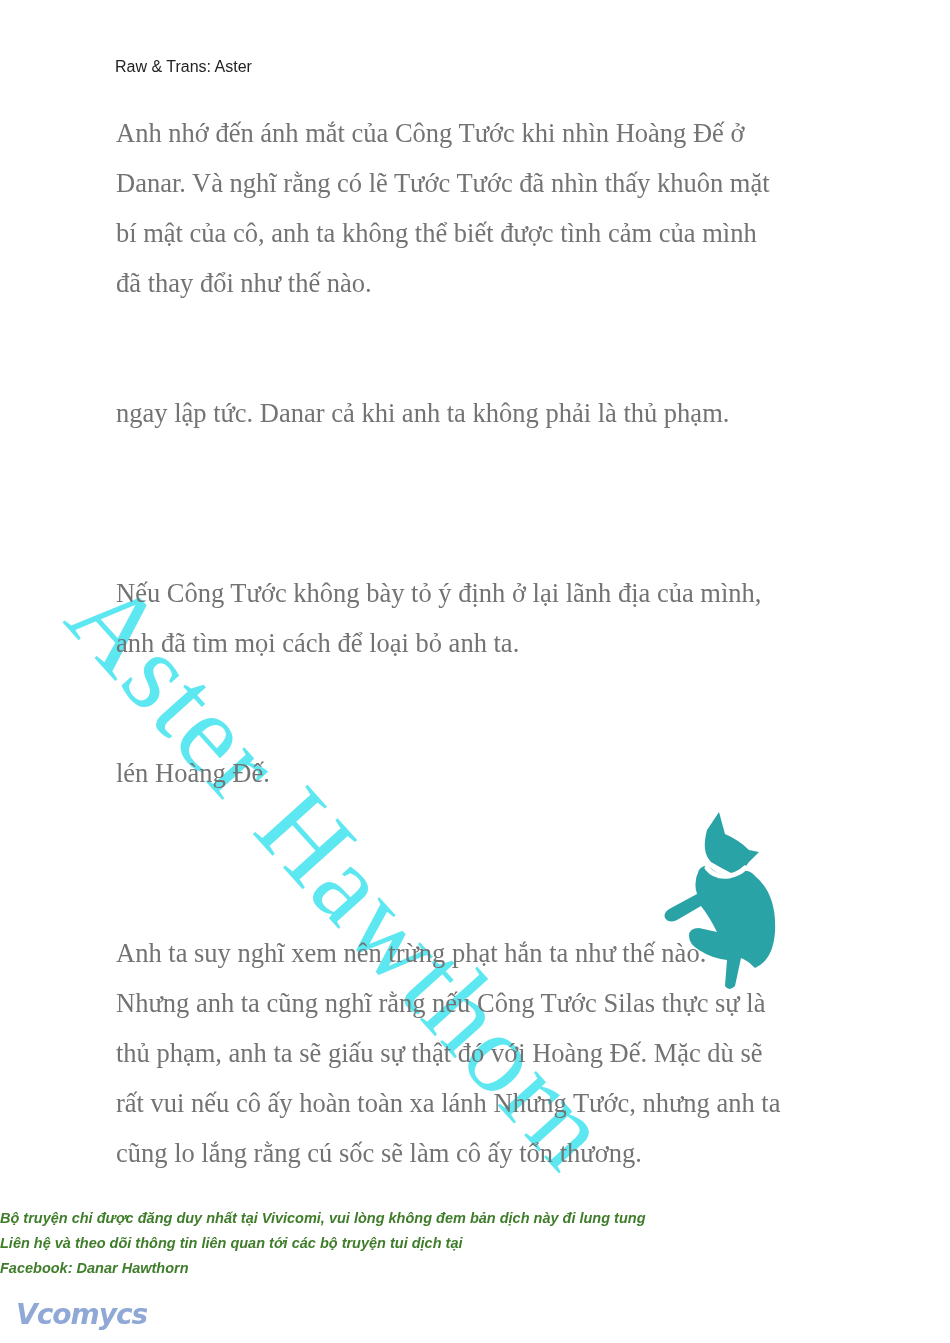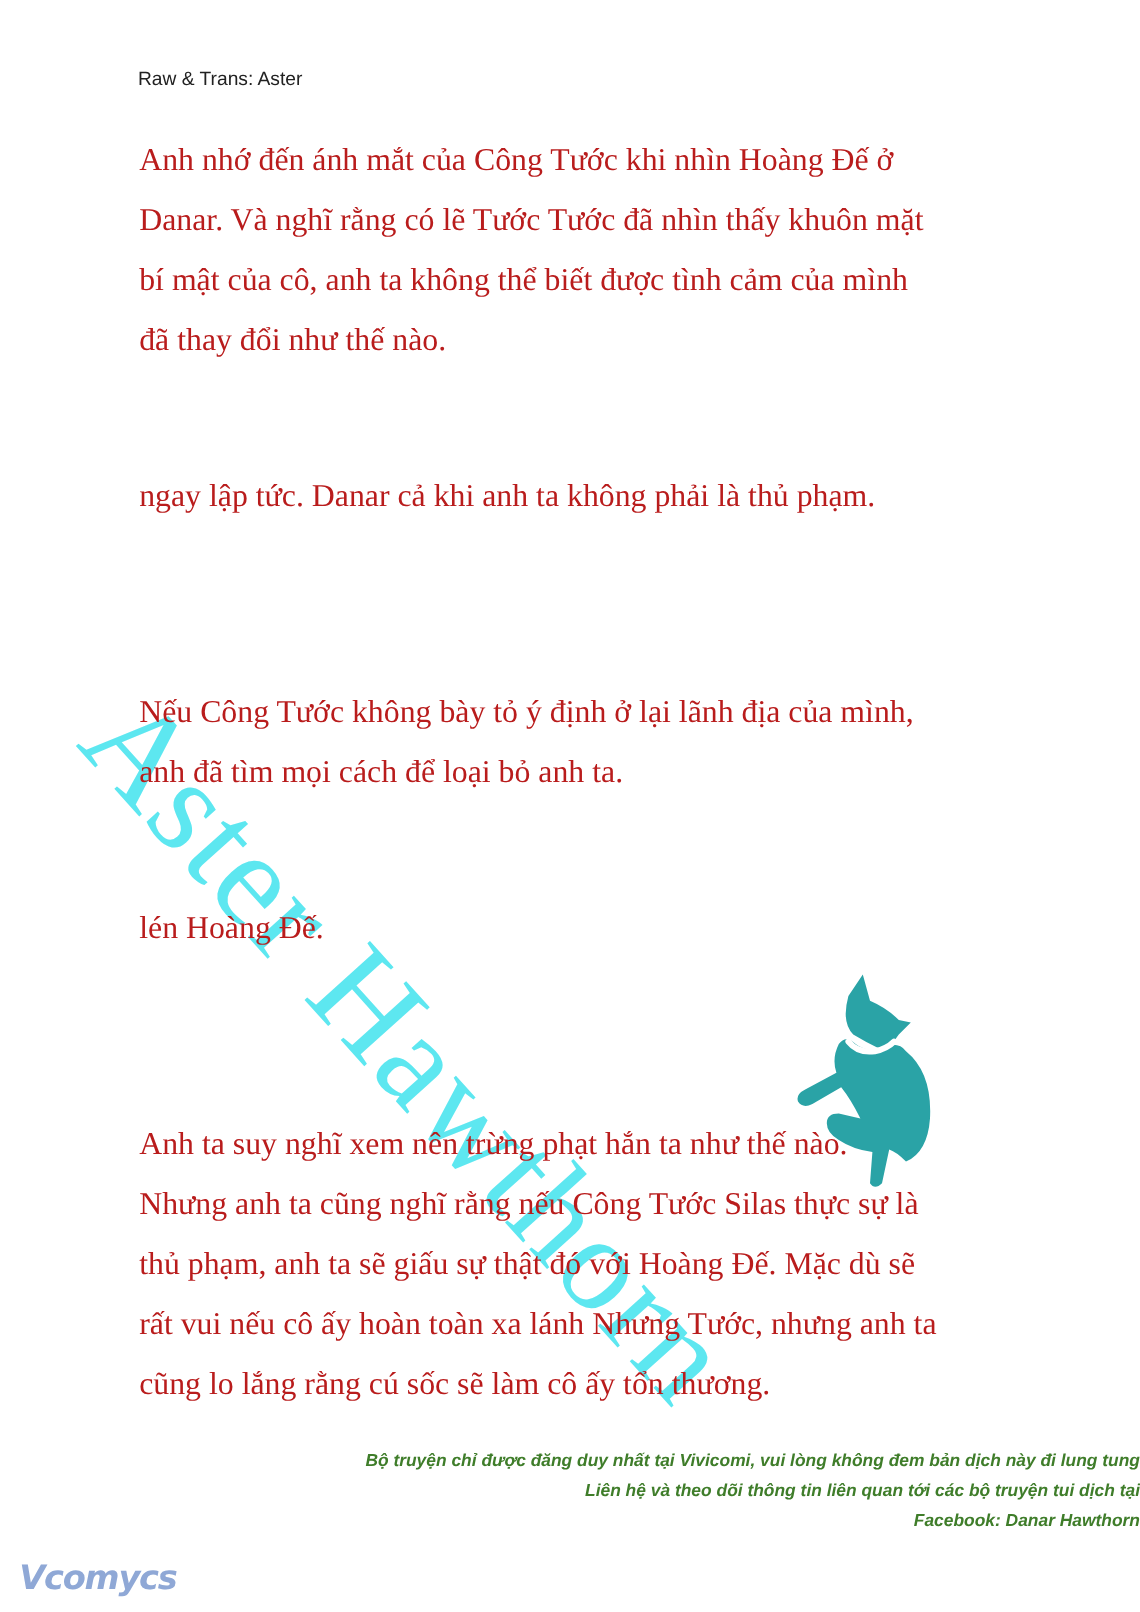--- a/index.html
+++ b/index.html
@@ -27,32 +27,32 @@
       font-family: "Liberation Sans", sans-serif;
       font-size: 16px;
       color: #222222;
     }
     .para {
       position: absolute;
       left: 116px;
       font-family: "Liberation Serif", serif;
       font-size: 26.5px;
       line-height: 50px;
-      color: #b91c1c;
+      color: #737373;
       margin: 0;
       white-space: nowrap;
       z-index: 2;
     }
     .para .line { display: block; }
     .footer {
       position: absolute;
       left: 0;
       width: 950px;
       top: 1206px;
-      text-align: right;
+      text-align: left;
       font-family: "Liberation Sans", sans-serif;
       font-style: italic;
       font-weight: bold;
       font-size: 14.5px;
       line-height: 25px;
       color: #3f7d2a;
     }
     .footer .fline { display: block; }
     .watermark {
       position: absolute;

